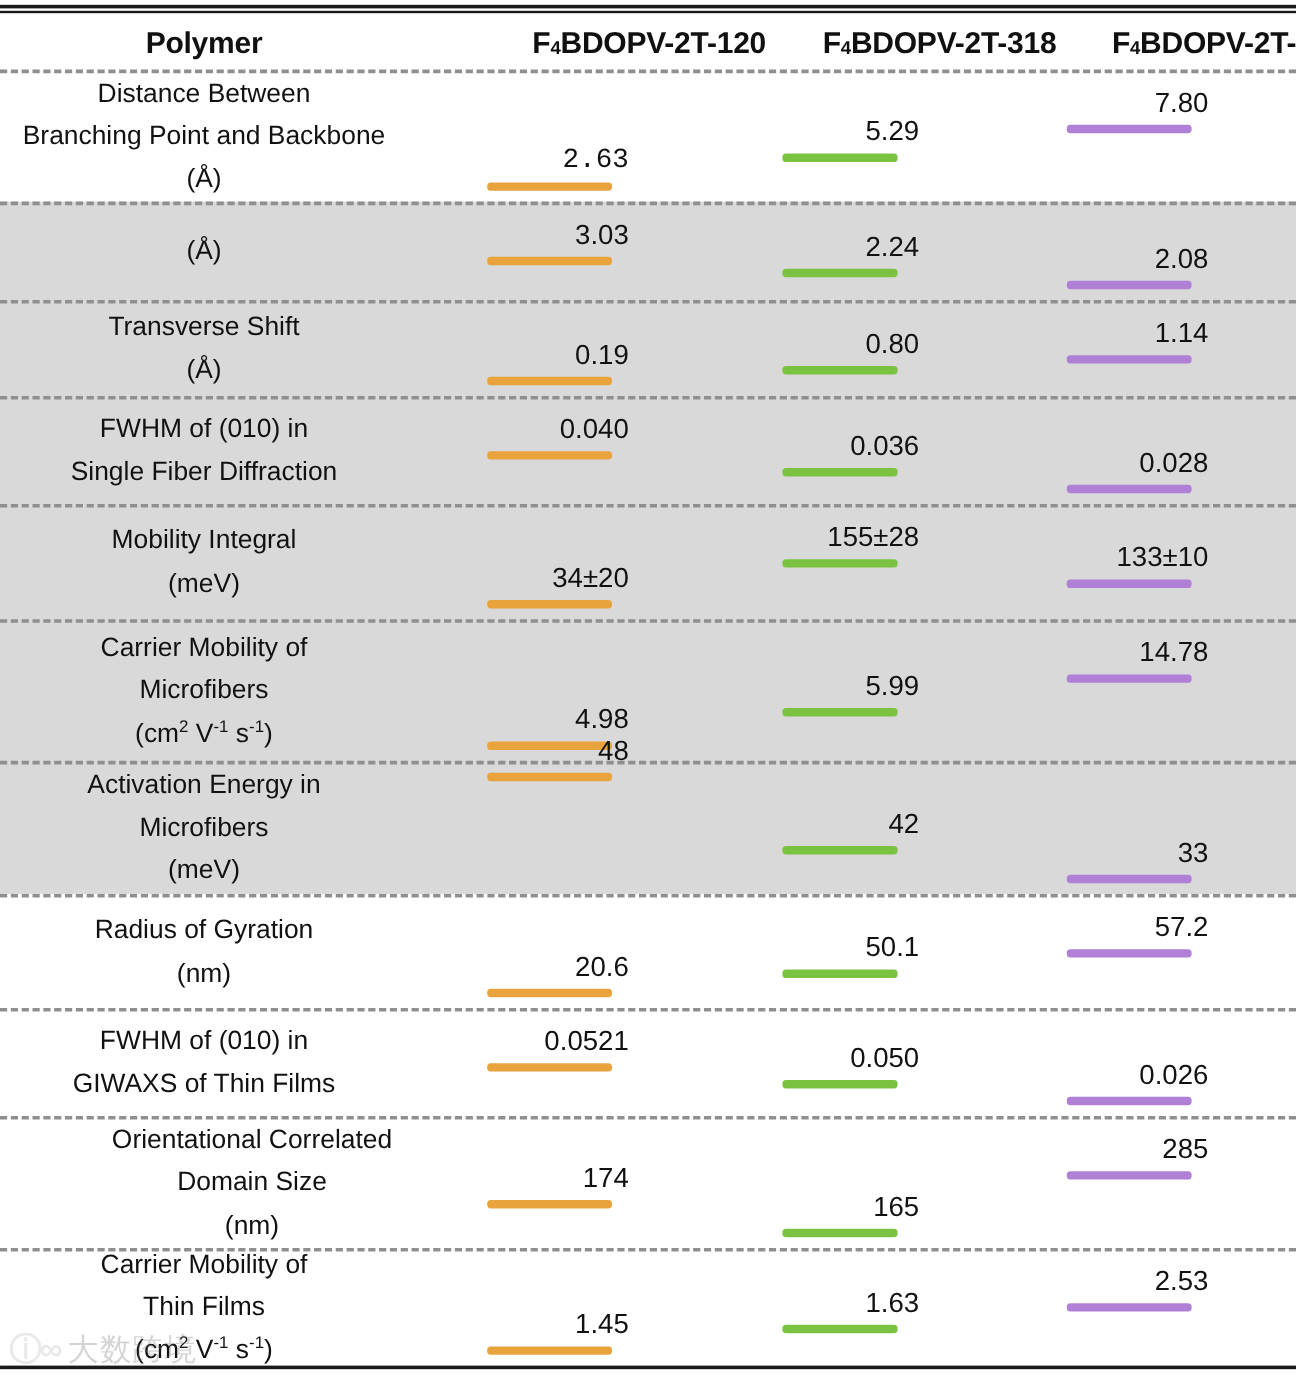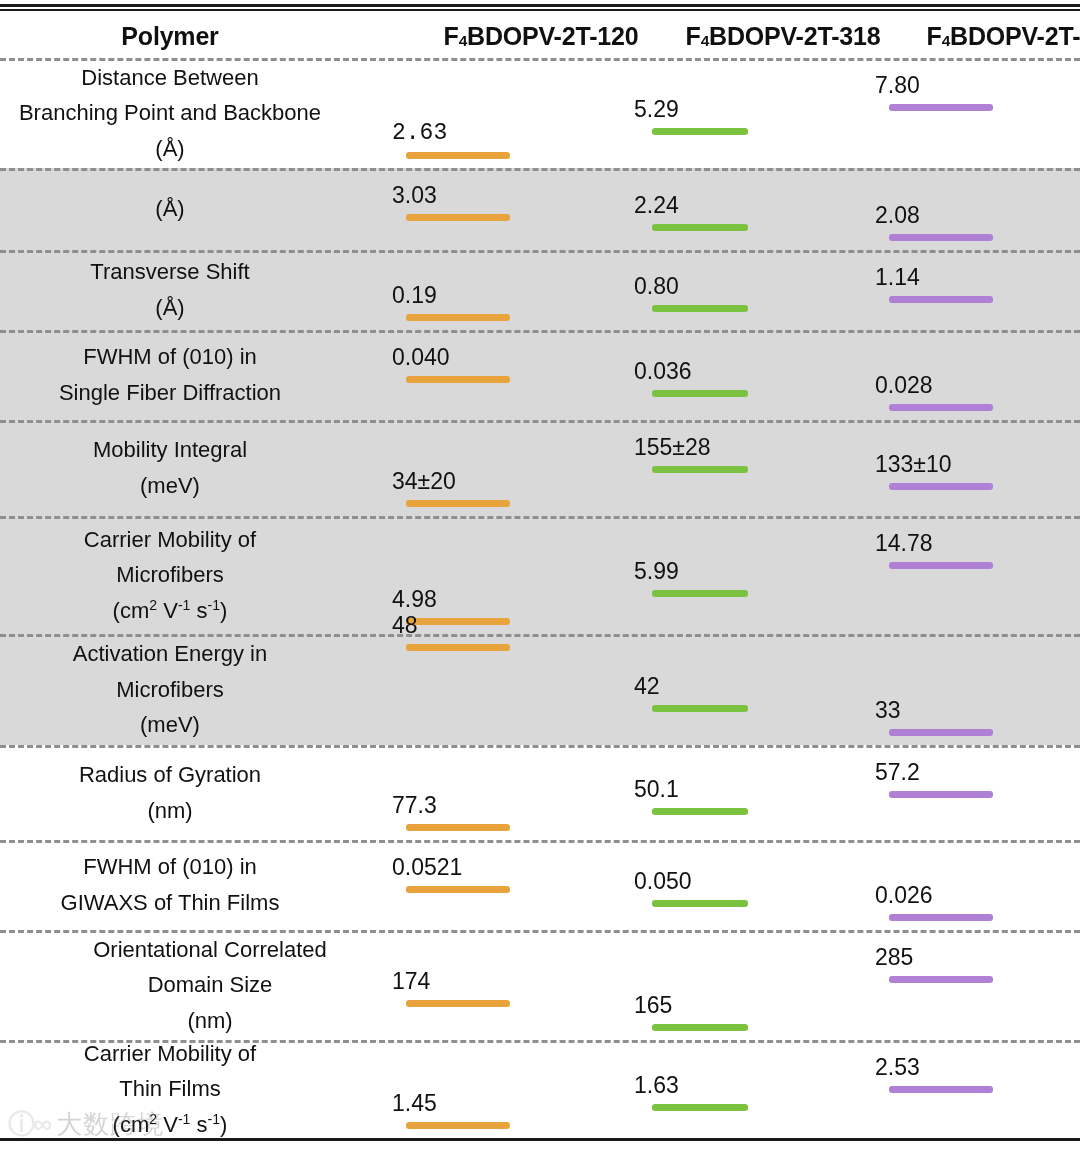--- a/index.html
+++ b/index.html
@@ -53,21 +53,21 @@
   
   .row-label{
     position:absolute;left:0;width:340px;
     display:flex;flex-direction:column;align-items:center;justify-content:center;
     font-size:22px;color:#111;line-height:1.62;text-align:center;
   }
   .row-label .ln{white-space:nowrap;}
   .row-label sup{font-size:0.64em;vertical-align:super;line-height:0;}
 
   
-  .mark{position:absolute;width:132px;text-align:left;}
+  .mark{position:absolute;width:132px;text-align:right;}
   .mark .val{
     font-size:23px;color:#111;line-height:1;
     margin-bottom:7px;white-space:nowrap;
   }
   .mark .bar{height:7px;border-radius:3px;margin:0 auto;}
   .bar-120{width:104px;}
   .bar-318{width:96px;}
   .bar-516{width:104px;}
 
   
@@ -253,21 +253,21 @@
       </div>
       <div class="mark" style="left: 875px; width: 132px; top: 761px;">
         <div class="val">57.2</div>
         <div class="bar bar-516" style="background: rgb(176, 127, 214);"></div>
       </div>
       <div class="mark" style="left: 634px; width: 132px; top: 777.5px;">
         <div class="val">50.1</div>
         <div class="bar bar-318" style="background: rgb(124, 194, 65);"></div>
       </div>
       <div class="mark" style="left: 392px; width: 132px; top: 794px;">
-        <div class="val">77.3</div>
+        <div class="val">20.6</div>
         <div class="bar bar-120" style="background: rgb(232, 163, 61);"></div>
       </div>
       <div class="mark" style="left: 392px; width: 132px; top: 856px;">
         <div class="val">0.0521</div>
         <div class="bar bar-120" style="background: rgb(232, 163, 61);"></div>
       </div>
       <div class="mark" style="left: 634px; width: 132px; top: 870px;">
         <div class="val">0.050</div>
         <div class="bar bar-318" style="background: rgb(124, 194, 65);"></div>
       </div>

